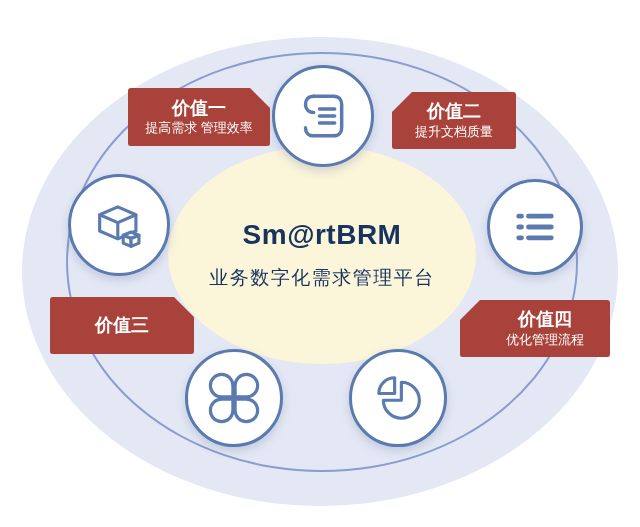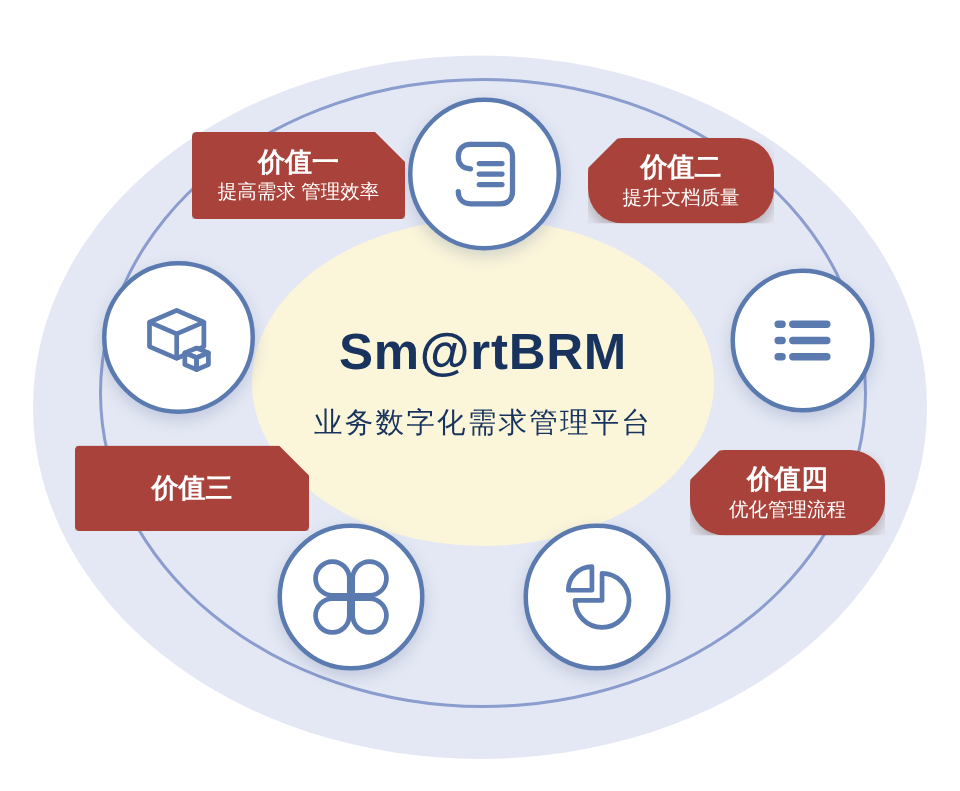--- a/index.html
+++ b/index.html
@@ -23,21 +23,21 @@
     left: 66px; top: 52px; width: 508px; height: 416px;
     border: 2px solid #8b9cce;
   }
   .center-ellipse {
     left: 168px; top: 146px; width: 308px; height: 218px;
     background: #fbf5da;
     display: flex; flex-direction: column;
     align-items: center; justify-content: center; gap: 14px;
   }
   .title {
-    font-size: 34px; font-weight: bold; color: #17335e; letter-spacing: .5px;
+    font-size: 28px; font-weight: bold; color: #17335e; letter-spacing: .5px;
   }
   .subtitle {
     font-size: 19px; font-weight: normal; color: #17335e; letter-spacing: 1.5px;
     white-space: nowrap;
   }
   .node {
     position: absolute; border-radius: 50%;
     background: #ffffff; border: 3px solid #5a7ab0;
     display: flex; align-items: center; justify-content: center;
     box-shadow: 0 4px 10px rgba(70, 90, 140, .22);
@@ -53,25 +53,25 @@
     background: #a8423a; color: #ffffff;
     display: flex; flex-direction: column;
     align-items: center; justify-content: center; gap: 3px;
     box-shadow: 0 5px 9px rgba(60, 20, 15, .28);
     border-radius: 3px;
     text-align: right;
   }
   .banner-label { font-size: 18px; font-weight: bold; line-height: 1.15; }
   .banner-desc  { font-size: 13px; font-weight: normal; line-height: 1.15; white-space: nowrap; }
   .cut-tr { clip-path: polygon(0 0, calc(100% - 20px) 0, 100% 20px, 100% 100%, 0 100%); }
-  .cut-tl { clip-path: polygon(20px 0, 100% 0, 100% 100%, 0 100%, 0 20px); border-radius: 23px; }
+  .cut-tl { clip-path: polygon(20px 0, 100% 0, 100% 100%, 0 100%, 0 20px); }
   .banner-1 { left: 128px; top: 88px;  width: 142px; height: 58px; }
   .banner-2 { left: 392px; top: 92px;  width: 124px; height: 57px; }
-  .banner-3 { left: 50px;  top: 297px; width: 156px; height: 57px; }
-  .banner-4 { left: 460px; top: 300px; width: 130px; height: 57px; }
+  .banner-3 { left: 50px;  top: 297px; width: 144px; height: 57px; }
+  .banner-4 { left: 460px; top: 300px; width: 130px; height: 57px; padding-left: 20px; }
 </style>
 </head>
 <body>
 
 <div class="canvas">
 
   <div class="ellipse outer-ellipse"></div>
   <div class="ellipse orbit-ring"></div>
 
   <div class="ellipse center-ellipse">

